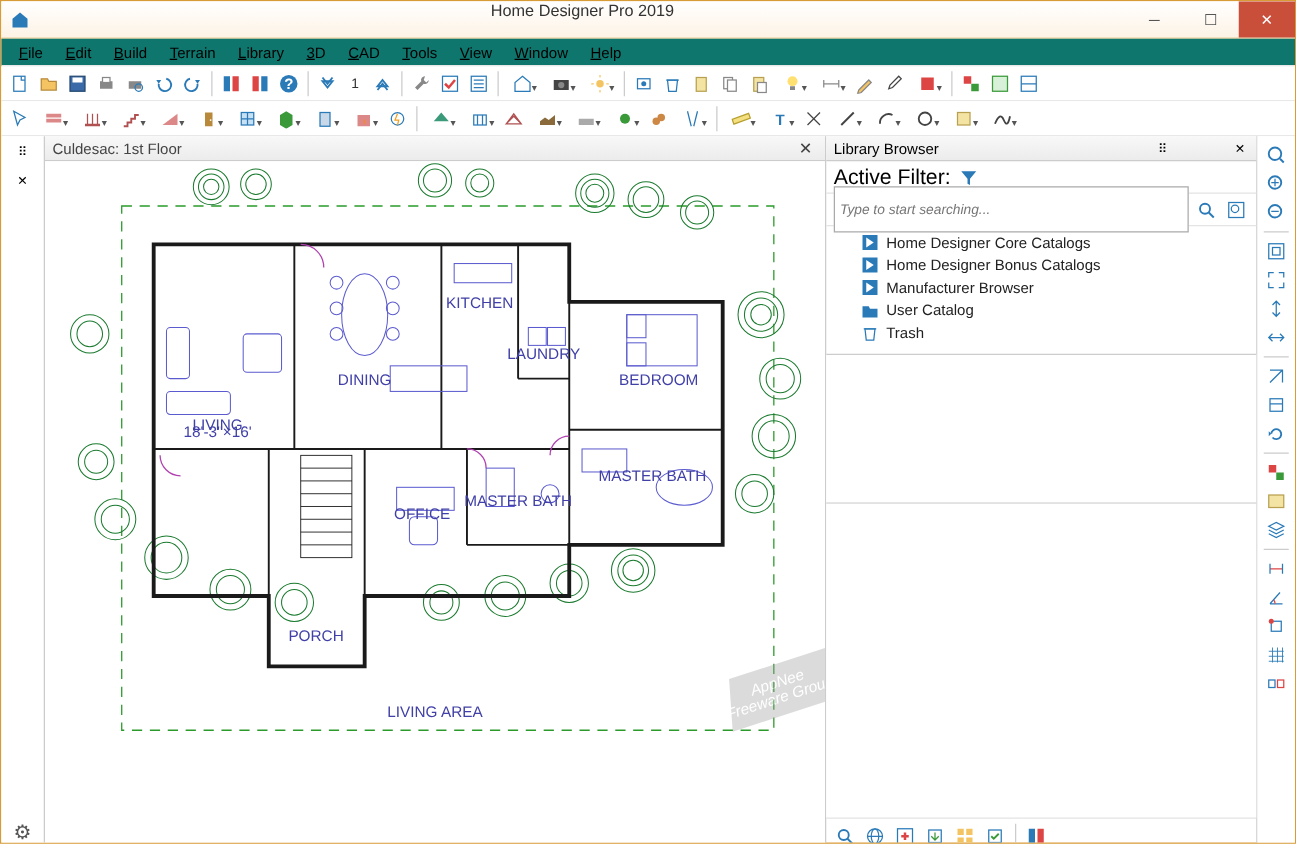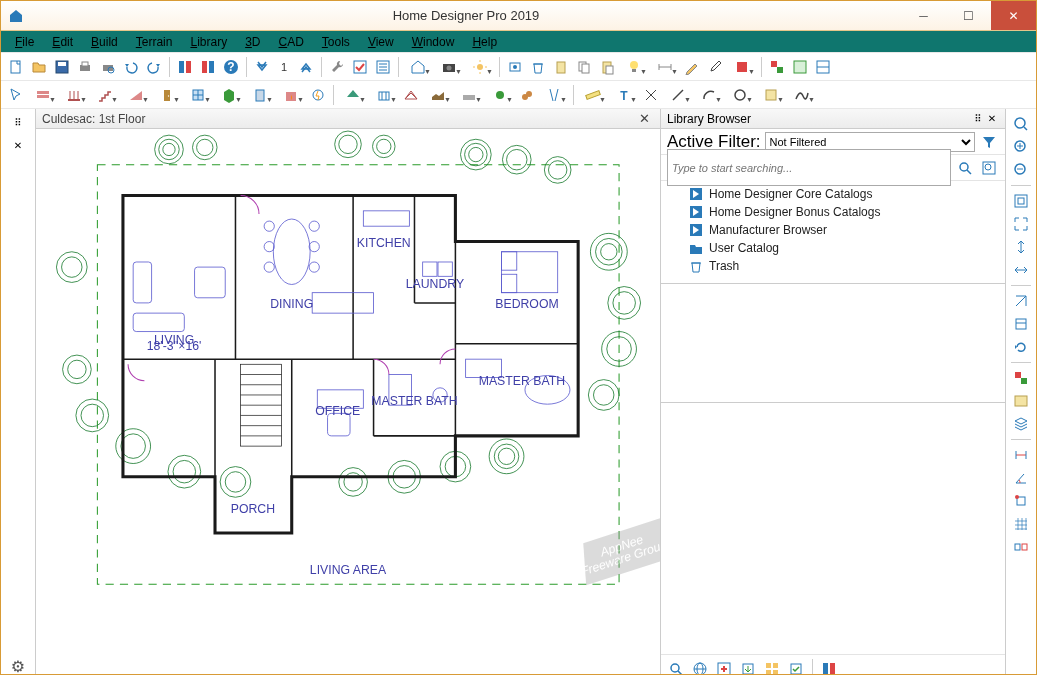--- a/index.html
+++ b/index.html
@@ -1,18 +1,18 @@
 <!DOCTYPE html>
 <html><head>
 <meta charset="utf-8">
 <style>
 * { box-sizing: border-box; margin: 0; padding: 0; font-family: "Segoe UI", Tahoma, sans-serif; font-size: 12px; }
 body { width: 1037px; height: 675px; background: #fff; overflow: hidden; border: 1px solid #d89b36; }
 
-.titlebar { height: 30px; background: linear-gradient(#fff,#fdf3e5); display: flex; align-items: center; border-bottom: 1px solid #e4c58a; }
+.titlebar { height: 30px; background: linear-gradient(#fff,#fdf3e5); display: flex; align-items: flex-start; border-bottom: 1px solid #e4c58a; }
 .titlebar-icon { width: 30px; height: 30px; display:flex; align-items:center; justify-content:center; color:#2a7ab8; }
 .titlebar-title { flex: 1; text-align: center; color: #333; font-size: 13px; }
 .titlebar-btns { display: flex; }
 .titlebar-btn { width: 45px; height: 29px; display: flex; align-items: center; justify-content: center; }
 .titlebar-btn.close { background: #c94f3b; color:#fff; }
 .titlebar-btn.min,.titlebar-btn.max { color:#555; }
 
 .menubar { height: 22px; display: flex; align-items: center; padding: 0 6px; background: #0f766e; border-bottom: 1px solid #e8e8e8; gap: 2px; }
 .menu-item { padding: 2px 8px; cursor: default; }
 .menu-item u { text-decoration: underline; }
@@ -30,21 +30,21 @@
 .gear { margin-top:auto; margin-bottom:6px; font-size:16px; color:#555; }
 
 .canvas-panel { flex:1; display:flex; flex-direction:column; border-right:1px solid #ccc; }
 .canvas-title { height:20px; background:linear-gradient(#f8f8f8,#ececec); display:flex; align-items:center; padding:0 6px; border-bottom:1px solid #ccc; font-size:11px; color:#444; }
 .canvas-title .close-x { margin-left:auto; font-size:13px; cursor:pointer; padding:0 4px; }
 .canvas { flex:1; background:#fff; position:relative; overflow:hidden; }
 .floorplan-svg { position:absolute; inset:0; }
 
 .right-area { width:375px; display:flex; }
 .library-panel { flex:1; display:flex; flex-direction:column; border-right:1px solid #ccc; }
-.lib-title { height:20px; background:linear-gradient(#f8f8f8,#ececec); display:flex; align-items:center; padding:0 6px; border-bottom:1px solid #ccc; font-size:11px; }
+.lib-title { height:20px; background:linear-gradient(#f8f8f8,#ececec); display:flex; align-items:center; padding:0 6px; border-bottom:1px solid #ccc; font-size:11px;gap:48px; }
 .lib-title .spacer{flex:1}
 .lib-title .pin,.lib-title .x{width:14px;text-align:center;cursor:pointer;font-size:10px;}
 .lib-filter { height:26px; display:flex; align-items:center; padding:3px 6px; gap:4px; border-bottom:1px solid #e4e4e4;}
 .lib-filter label{font-size:17px;}
 .lib-filter select{flex:1; font-size:11px; height:20px; border:1px solid #aaa; background:#fff;}
 .lib-search { height:26px; display:flex; align-items:center; padding:3px 6px; gap:4px; border-bottom:1px solid #e4e4e4;}
 .lib-search input{flex:1; height:37px; border:1px solid #aaa; padding:0 4px; color:#888; font-style:italic; font-size:11px;}
 .lib-tree { flex:0 0 auto; padding:4px 8px 8px 28px; }
 .tree-item { display:flex; align-items:center; gap:6px; padding:2px 0; font-size:11px; color:#222;text-align:center;}
 .tree-icon { width:14px; height:14px; display:flex; align-items:center; justify-content:center;}
@@ -671,21 +671,20 @@
   <div class="right-area">
     <div class="library-panel">
       <div class="lib-title">
         <span>Library Browser</span>
         <span class="spacer"></span>
         <span class="pin">⠿</span>
         <span class="x">✕</span>
       </div>
       <div class="lib-filter">
         <label>Active Filter:</label>
-        <select><option>Not Filtered</option></select>
         <div class="tool" style="width:20px">
             <svg class="icon" viewBox="0 0 16 16">
               <path d="M2 3h12l-5 6v5l-2-1V9z" fill="#2a7ab8"></path>
             </svg>
           </div>
       </div>
       <div class="lib-search">
         <input placeholder="Type to start searching..." style="">
         <div class="tool" style="width:20px">
             <svg class="icon" viewBox="0 0 16 16">

